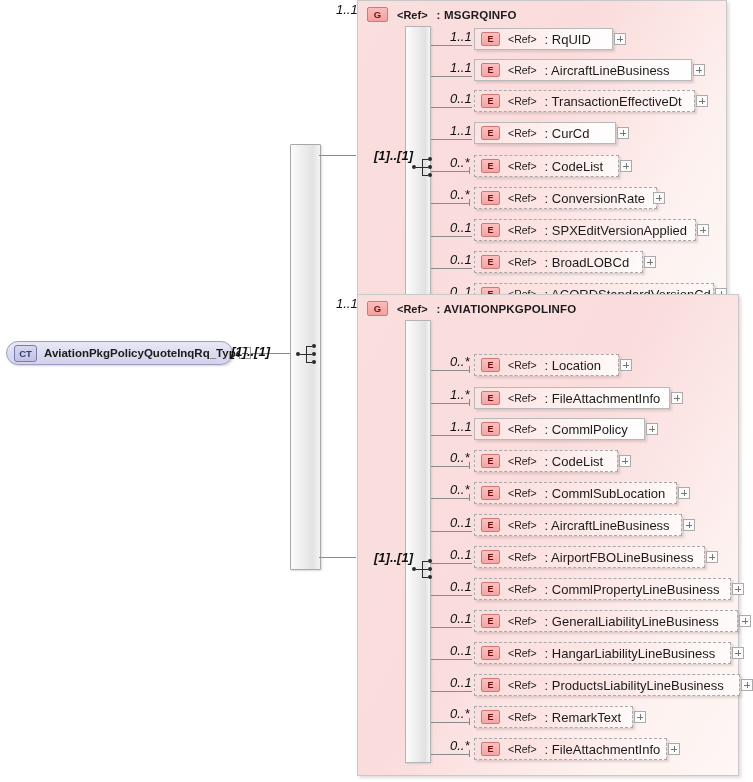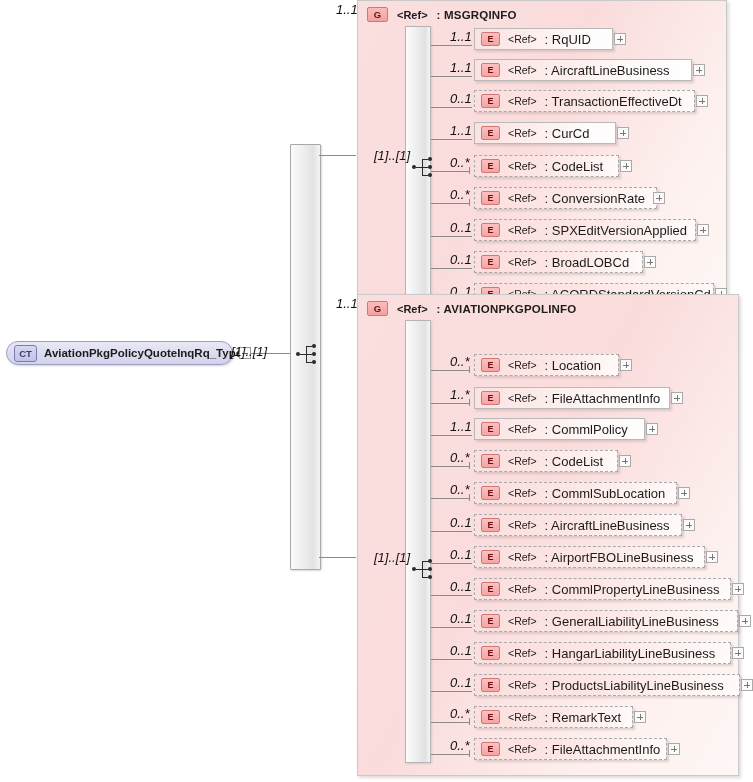--- a/index.html
+++ b/index.html
@@ -51,21 +51,21 @@
   
   .seq-ico{position:absolute;width:26px;height:24px;}
   .seq-ico .dot{position:absolute;width:4px;height:4px;border-radius:50%;background:#2a2a2a;}
   .seq-ico .bar{position:absolute;background:#2a2a2a;}
 
   
   .card{
     position:absolute;font-style:italic;font-size:13px;color:#111;
     white-space:nowrap;font-family:"Liberation Sans","DejaVu Sans",sans-serif;
   }
-  .card.b{font-weight:normal;}
+  .card.b{font-weight:bold;}
 
   
   .group-box{
     position:absolute;box-sizing:border-box;
     border:1px solid #c9c9c9;
     background:linear-gradient(120deg,#fadfdf 0%,#fadcdc 45%,#fdf1ef 78%,#fdf7f5 100%);
     box-shadow:2px 2px 3px rgba(170,150,150,.35);
   }
   .group-head{
     position:absolute;left:9px;top:6px;display:flex;align-items:center;gap:9px;

